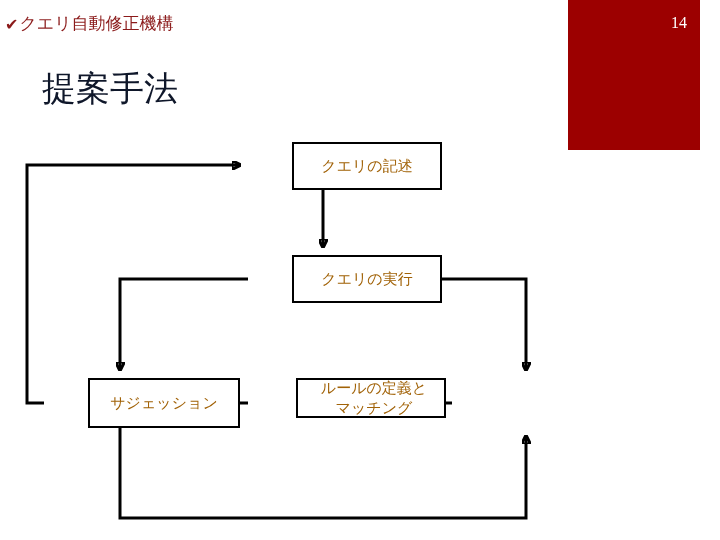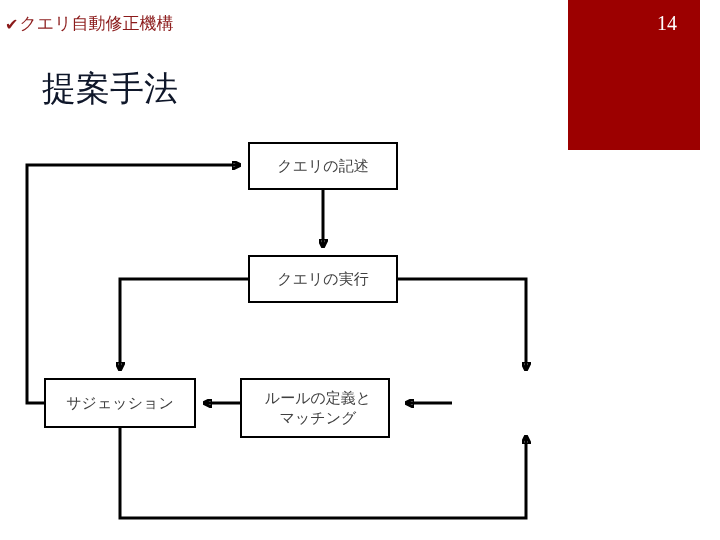--- a/index.html
+++ b/index.html
@@ -22,25 +22,25 @@
   #page-number-block {
     position: absolute;
     left: 568px;
     top: 0px;
     width: 132px;
     height: 150px;
     background: #9c0000;
   }
   #page-number-text {
     position: absolute;
-    right: 20px;
+    right: 8px;
     top: 10px;
     width: 26px;
     color: #ffffff;
-    font-size: 20px;
+    font-size: 16px;
     line-height: 26px;
     text-align: center;
     font-family: "Liberation Serif", "DejaVu Serif", serif;
     letter-spacing: 0px;
     word-break: break-all;
     white-space: normal;
   }
 
   
   #bullet-heading {
@@ -79,34 +79,35 @@
   }
   .node {
     position: absolute;
     box-sizing: border-box;
     background: #ffffff;
     border: 2px solid #000000;
     display: flex;
     align-items: center;
     justify-content: center;
     text-align: center;
-    color: #404040;
+    color: #a16207;
     font-size: 15px;
     line-height: 20px;
     z-index: 3;
+    margin-left: 44px;
   }
   .node .node-label {
     display: block;
     white-space: pre-line;
   }
 
   #node-query-write  { left: 248px; top: 142px; width: 150px; height: 48px; }
   #node-query-exec   { left: 248px; top: 255px; width: 150px; height: 48px; }
   #node-suggestion   { left: 44px;  top: 378px; width: 152px; height: 50px; }
-  #node-rule-match   { left: 240px; top: 378px; width: 150px; height: 60px; padding-left: 6px; }
+  #node-rule-match   { left: 252px; top: 378px; width: 150px; height: 40px; padding-left: 6px; }
   #node-db           { left: 452px; top: 378px; width: 150px; height: 50px; }
 
   svg#edges {
     position: absolute;
     left: 0;
     top: 0;
     width: 720px;
     height: 540px;
     z-index: 1;
   }

